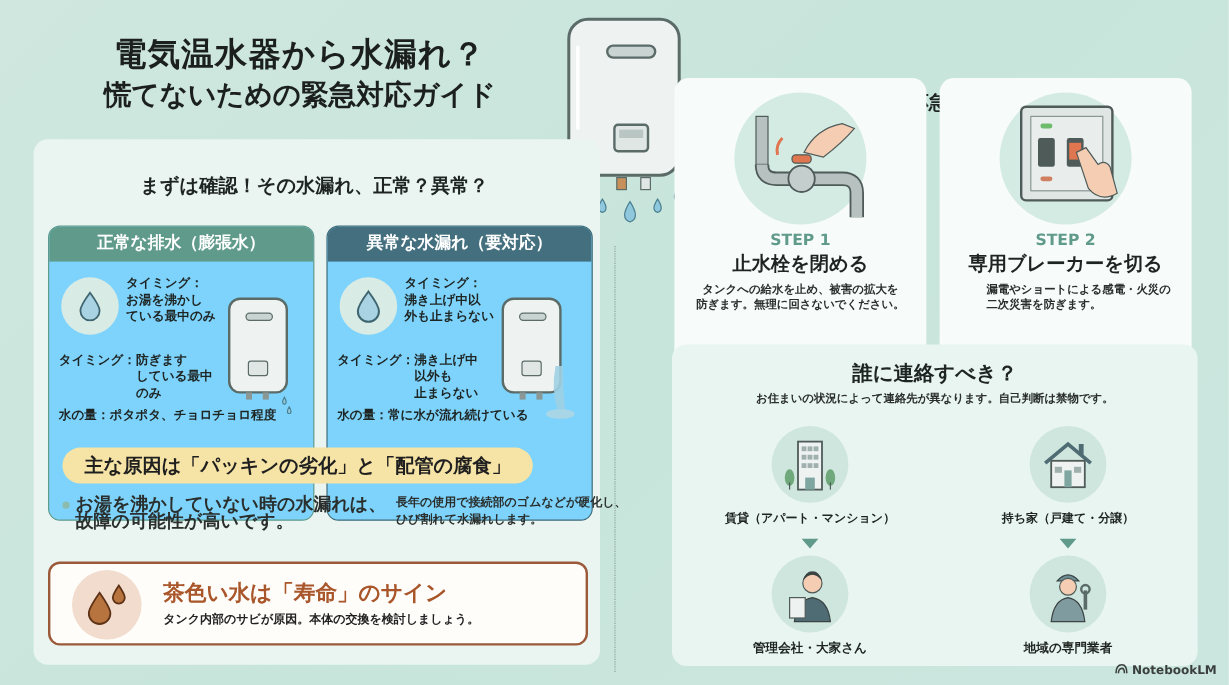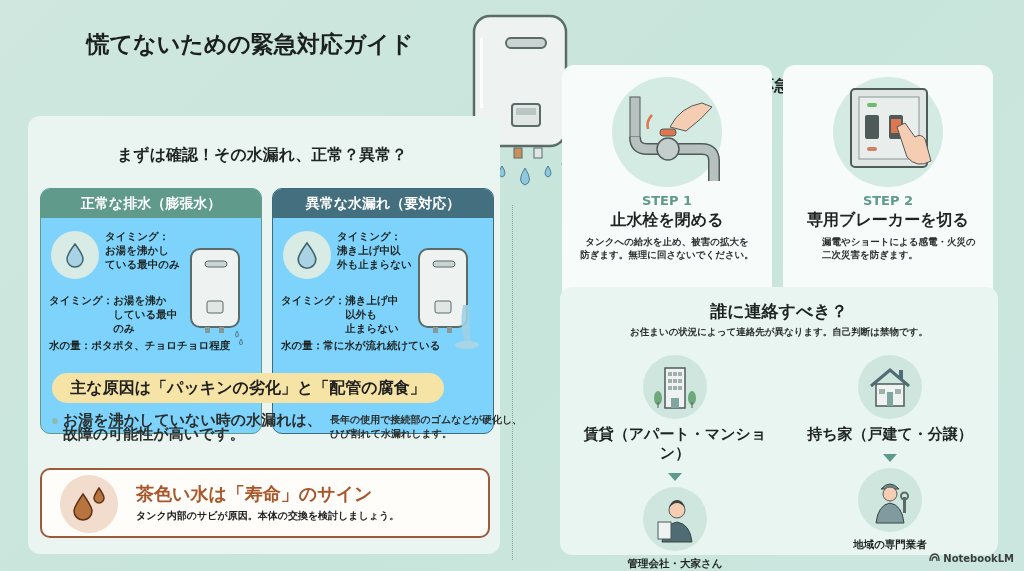--- a/index.html
+++ b/index.html
@@ -77,30 +77,31 @@
   .step-title { position: absolute; width: 100%; top: 145px; text-align: center; font-size: 16px; font-weight: bold; }
   .step-desc { position: absolute; left: 14px; right: 14px; top: 170px; text-align: center; font-size: 9.5px; font-weight: bold; line-height: 13px; color: #2a2f2d; }
 
   .contact-panel { left: 560px; top: 287px; width: 438px; height: 268px; background: #e9f5f1; border-radius: 12px; }
   .contact-title { left: 560px; top: 300px; width: 438px; text-align: center; font-size: 17px; font-weight: bold; }
   .contact-sub { left: 560px; top: 326px; width: 438px; text-align: center; font-size: 9.5px; font-weight: bold; color: #2a2f2d; }
   .col { top: 355px; width: 200px; }
   .col.a { left: 575px; }
   .col.b { left: 790px; }
   .icon-circle { width: 64px; height: 64px; border-radius: 50%; background: #cfe6de; margin: 0 auto; display: flex; align-items: center; justify-content: center; }
-  .col-label { text-align: center; font-size: 15px; font-weight: bold; margin-top: 6px; }
+  .col-label { text-align: center; font-size: 10px; font-weight: bold; margin-top: 6px; }
   .arrow-down { width: 0; height: 0; border-left: 7px solid transparent; border-right: 7px solid transparent; border-top: 8px solid #5f9a8b; margin: 10px auto 6px; }
   .col-bottom { text-align: center; font-size: 10.5px; font-weight: bold; margin-top: 6px; }
 
   .brand { right: 10px; top: 553px; font-size: 10px; color: #3a3f3d; font-weight: bold; display: flex; align-items: center; gap: 3px; justify-content: center; }
 </style>
 </head>
 <body>
 
 <div class="abs main-title">
+  <div class="l1">電気温水器から水漏れ？</div>
   <div class="l2">慌てないための緊急対応ガイド</div>
 </div>
 
 <div class="abs" style="left:462px;top:8px;">
   <svg width="130" height="190" viewBox="0 0 130 190">
     <rect x="12" y="8" width="92" height="130" rx="16" fill="#eef2f1" stroke="#5b6b68" stroke-width="2.5"></rect>
     <rect x="18" y="30" width="3" height="70" fill="#ffffff"></rect>
     <rect x="44" y="30" width="40" height="10" rx="5" fill="#c9d3d1" stroke="#5b6b68" stroke-width="2"></rect>
     <rect x="50" y="96" width="28" height="22" rx="3" fill="#dfe6e4" stroke="#5b6b68" stroke-width="2"></rect>
     <rect x="54" y="100" width="20" height="7" fill="#b9c6c3"></rect>
@@ -127,21 +128,21 @@
       </svg>
   </div>
   <div class="short-text">
     <div>タイミング：</div>
     <div>お湯を沸かし</div>
     <div>ている最中のみ</div>
   </div>
   <div class="timing-row">
     <span>タイミング：</span>
     <span class="val">
-      <div>お湯を沸か</div>
+      <div>防ぎます</div>
       <div>している最中</div>
       <div>のみ</div>
     </span>
   </div>
   <div class="amount-row">水の量：ポタポタ、チョロチョロ程度</div>
   <div class="heater">
     <svg width="60" height="100" viewBox="0 0 60 100">
       <rect x="4" y="4" width="48" height="78" rx="9" fill="#eef2f1" stroke="#5b6b68" stroke-width="2"></rect>
       <rect x="18" y="16" width="22" height="6" rx="3" fill="#c9d3d1" stroke="#5b6b68"></rect>
       <rect x="20" y="56" width="16" height="12" rx="2" fill="#dfe6e4" stroke="#5b6b68"></rect>

